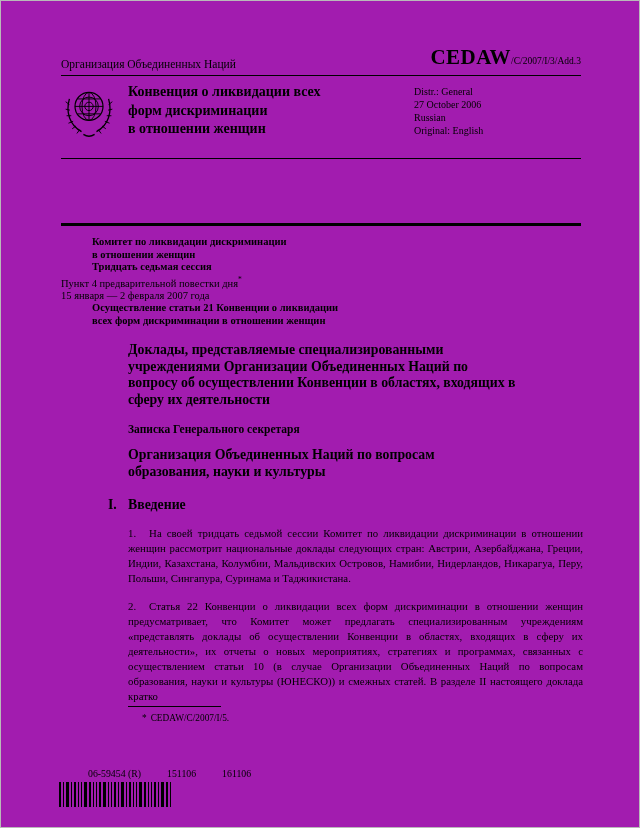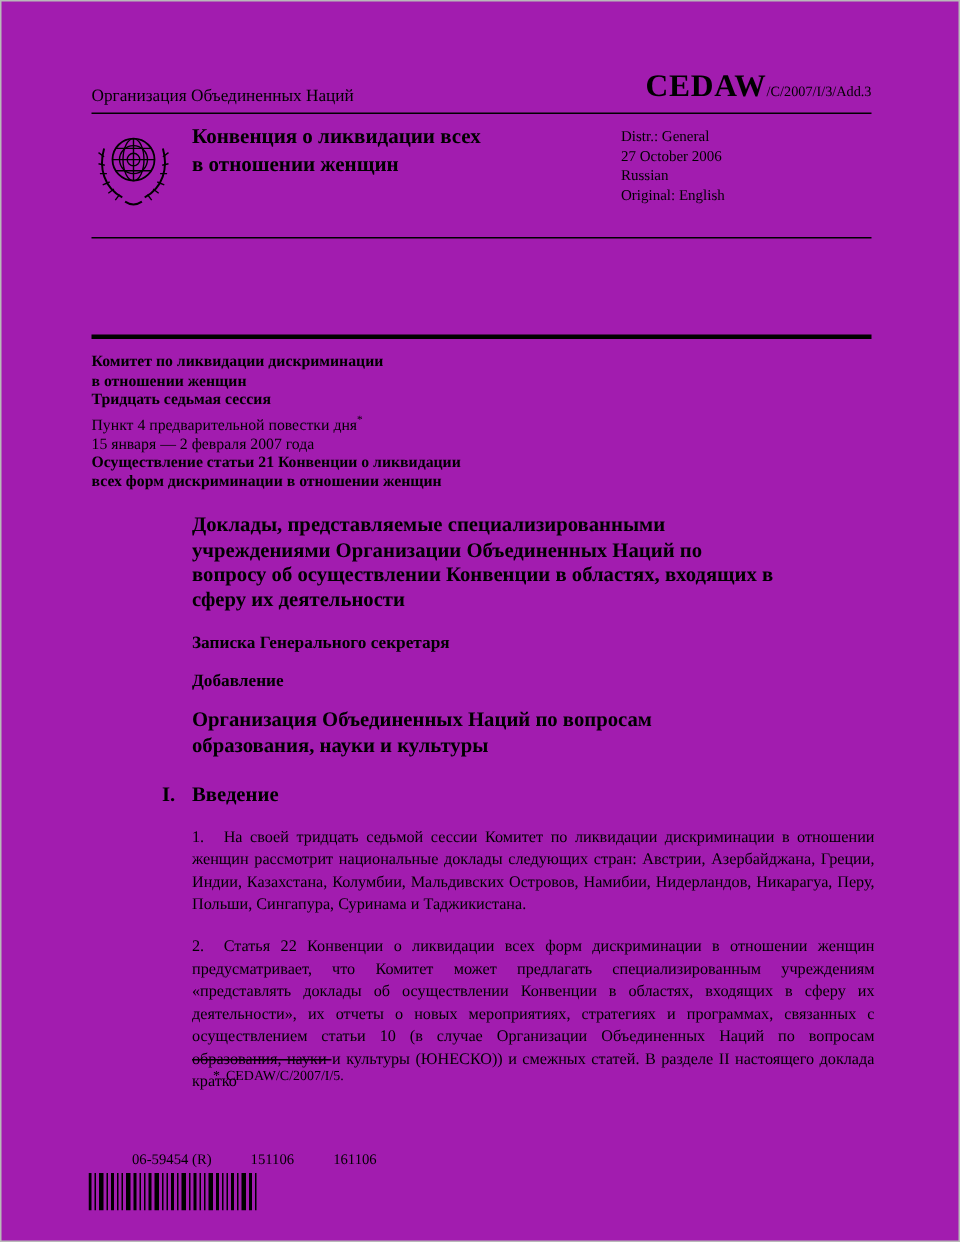--- a/index.html
+++ b/index.html
@@ -39,21 +39,21 @@
     font-size:14px; font-weight:bold; line-height:18.5px;
     width:278px; flex:0 0 278px;
   }
   .distr-block { font-size:10px; line-height:13px; margin-left:8px; padding-top:2px; }
 
   .rule-thin  { position:absolute; left:60px; right:58px; top:157px; border-top:1px solid #000; }
   .rule-thick { position:absolute; left:60px; right:58px; top:222px; border-top:3px solid #000; }
 
   
   .committee { position:absolute; left:60px; top:235px; font-size:10.5px; line-height:12.5px; }
-  .committee .b { font-weight:bold; }
+  .committee .b { font-weight:bold;margin-left:31px; }
   .committee sup { font-size:7.5px; }
 
   
   .main { position:absolute; left:127px; width:455px; top:341px; }
   .doc-title { font-size:13.8px; font-weight:bold; line-height:16.5px; width:390px; }
   .note     { font-size:11.5px; font-weight:bold; margin-top:15px; }
   .addendum { font-size:11.5px; font-weight:bold; margin-top:13px; }
   .subtitle { font-size:13.8px; font-weight:bold; line-height:16.5px; margin-top:12px; width:360px; }
 
   .section-head { position:relative; margin-top:17px; font-size:13.8px; font-weight:bold; }
@@ -101,20 +101,21 @@
         <line x1="17.5" y1="32" x2="42.5" y2="32"></line>
         <path d="M9,16 C5,30 9,44 22,51" stroke-width="1.4"></path>
         <path d="M51,16 C55,30 51,44 38,51" stroke-width="1.4"></path>
         <path d="M24,54 Q30,58 36,54" stroke-width="1.4"></path>
         <path d="M9,22 l-4,-3 M9.5,28 l-4.5,-1 M11,34 l-5,0 M13,40 l-5,2 M16,45 l-4,3 M20,49 l-3,4"></path>
         <path d="M51,22 l4,-3 M50.5,28 l4.5,-1 M49,34 l5,0 M47,40 l5,2 M44,45 l4,3 M40,49 l3,4"></path>
       </g>
     </svg>
     <div class="mast-title">
       <div>Конвенция о ликвидации всех</div>
+      <div>форм дискриминации</div>
       <div>в отношении женщин</div>
     </div>
     <div class="distr-block">
       <div>Distr.: General</div>
       <div>27 October 2006</div>
       <div>Russian</div>
       <div>Original: English</div>
     </div>
   </div>
 
@@ -127,21 +128,20 @@
     <div class="b">Тридцать седьмая сессия</div>
     <div><span>Пункт 4 предварительной повестки дня</span><sup>*</sup></div>
     <div>15 января — 2 февраля 2007 года</div>
     <div class="b">Осуществление статьи 21 Конвенции о ликвидации</div>
     <div class="b">всех форм дискриминации в отношении женщин</div>
   </div>
 
   <div class="main">
     <div class="doc-title">Доклады, представляемые специализированными учреждениями Организации Объединенных Наций по вопросу об осуществлении Конвенции в областях, входящих в сферу их деятельности</div>
     <div class="note">Записка Генерального секретаря</div>
-    <div class="addendum">Добавление</div>
     <div class="subtitle">Организация Объединенных Наций по вопросам образования, науки и культуры</div>
 
     <div class="section-head">
       <span class="sec-num">I.</span>
       <span>Введение</span>
     </div>
 
     <p class="body-para">
       <span class="pnum">1.</span><span>На своей тридцать седьмой сессии Комитет по ликвидации дискриминации в отношении женщин рассмотрит национальные доклады следующих стран: Австрии, Азербайджана, Греции, Индии, Казахстана, Колумбии, Мальдивских Островов, Намибии, Нидерландов, Никарагуа, Перу, Польши, Сингапура, Суринама и Таджикистана.</span>
     </p>

